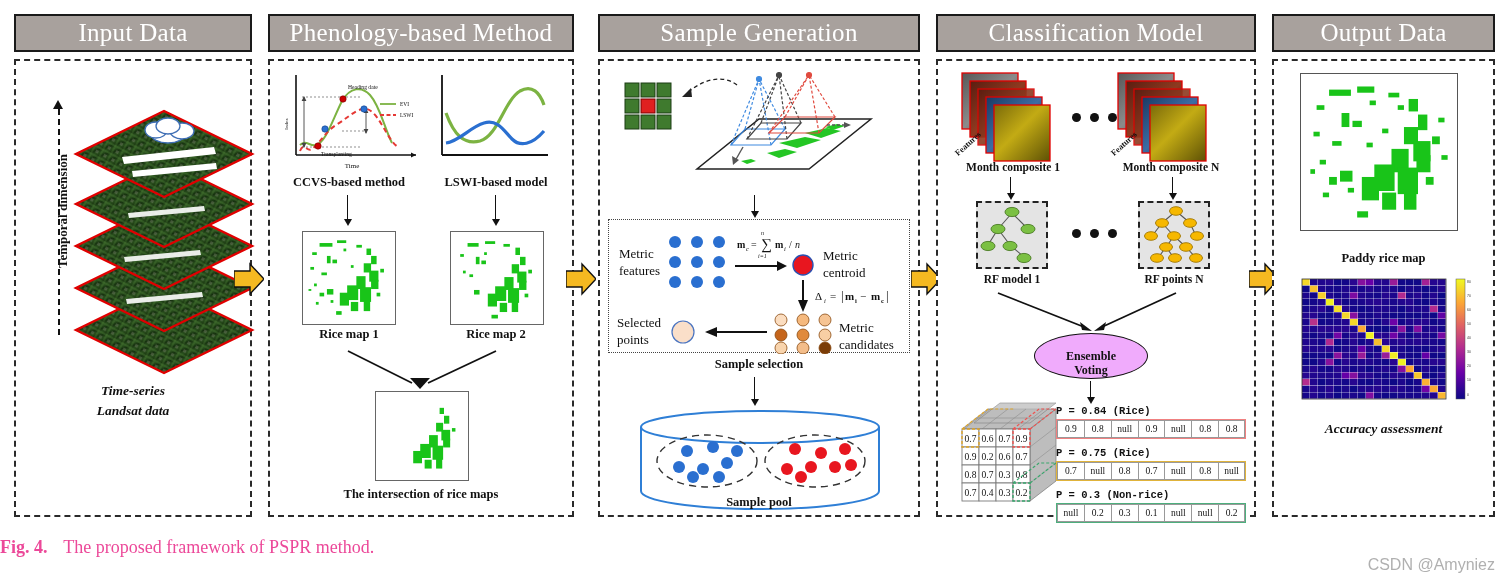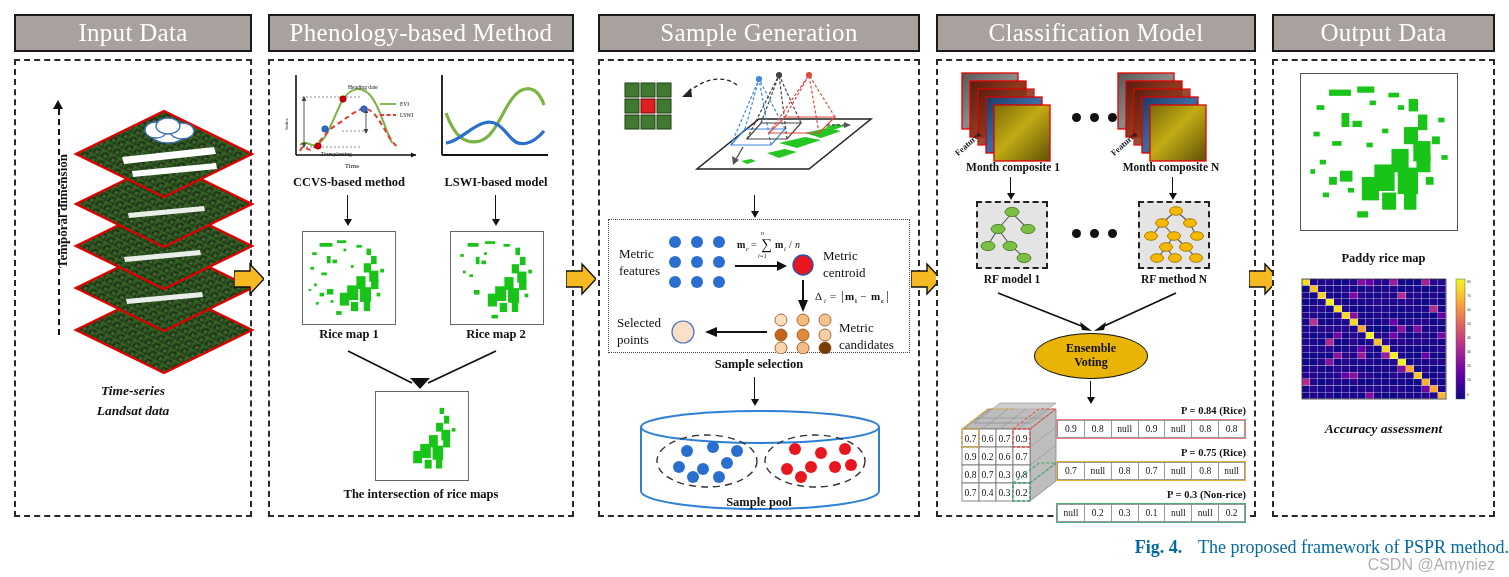--- a/index.html
+++ b/index.html
@@ -69,39 +69,39 @@
 
   
   .dotbox{position:absolute;border:1.5px dotted #444;box-sizing:border-box;}
 
   
   .rfbox{position:absolute;border:2px dashed #222;background:#e4e4e4;box-sizing:border-box;}
   .ellipsis-dots{position:absolute;display:flex;gap:9px;}
   .ellipsis-dots i{display:block;width:9px;height:9px;border-radius:50%;background:#111;}
 
   .ensemble{
-    position:absolute;border:1.6px solid #111;border-radius:50%;background:#eab308;
-    display:flex;flex-direction:column;align-items:center;justify-content:center;
+    position:absolute;border:1.6px solid #111;border-radius:50%;background:#f0abfc;
+    display:flex;flex-direction:column;align-items:center;justify-content:flex-end;
     font-family:"Liberation Serif",serif;font-weight:bold;font-size:12px;line-height:1.15;color:#111;
   }
 
   
   .prow{position:absolute;display:flex;box-sizing:border-box;}
   .prow .cell{
     border:1px solid #999;border-right:none;box-sizing:border-box;
     display:flex;align-items:center;justify-content:center;
     font-family:"Liberation Serif",serif;font-size:9.5px;color:#111;background:#fff;
   }
   .prow .cell:last-child{border-right:1px solid #999;}
-  .ptitle{position:absolute;font-family:Liberation Serif, serif;font-weight:bold;font-size:10.5px;color:#111;text-align:right;}
+  .ptitle{position:absolute;font-family:Liberation Mono, monospace;font-weight:bold;font-size:10.5px;color:#111;text-align:left;}
 
   
   .caption{
-    position:absolute;left:0;right:0;top:537px;text-align:right;
-    font-family:"Liberation Serif",serif;font-size:18px;color:#0369a1;
+    position:absolute;left:0;right:0;top:537px;text-align:left;
+    font-family:"Liberation Serif",serif;font-size:18px;color:#ec4899;
   }
   .caption b{font-weight:bold;}
   .watermark{
     position:absolute;right:14px;top:556px;
     font-family:"Liberation Sans",sans-serif;font-size:16px;color:#b0b0b0;
   }
 </style>
 </head>
 <body>
 
@@ -614,21 +614,21 @@
         </svg>
       </div>
 
       <div class="ellipsis-dots" style="left:134px;top:168px;">
         <i></i>
           <i></i>
           <i></i>
       </div>
 
       <div class="abs lbl lbl-12" style="left:20px;top:212px;width:108px;">RF model 1</div>
-      <div class="abs lbl lbl-12" style="left:182px;top:212px;width:108px;">RF method N</div>
+      <div class="abs lbl lbl-12" style="left:182px;top:212px;width:108px;">RF points N</div>
 
       <svg width="250" height="48" viewBox="0 0 250 48" style="position:absolute;left:32px;top:228px;">
         <line x1="28" y1="4" x2="114" y2="38" stroke="#111" stroke-width="1.8"></line>
         <polygon points="122,42 110,33 112,41" fill="#111"></polygon>
         <line x1="206" y1="4" x2="132" y2="38" stroke="#111" stroke-width="1.8"></line>
         <polygon points="124,42 136,33 134,41" fill="#111"></polygon>
       </svg>
 
       <div class="ensemble" style="left:96px;top:272px;width:112px;height:44px;">
         <span>Ensemble</span>

